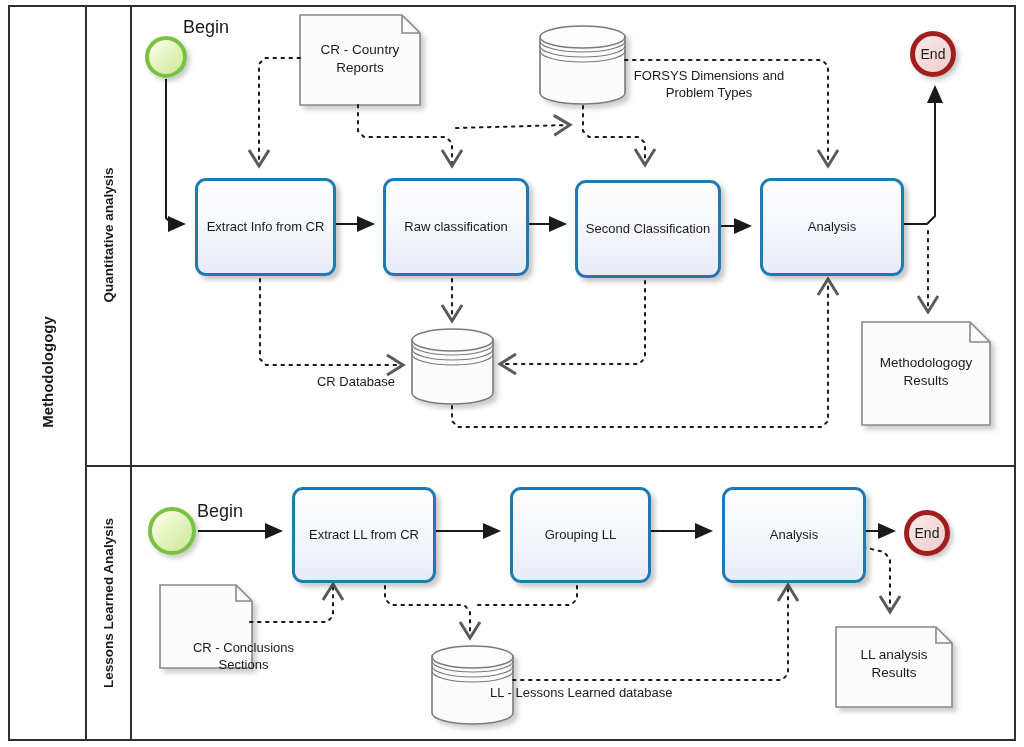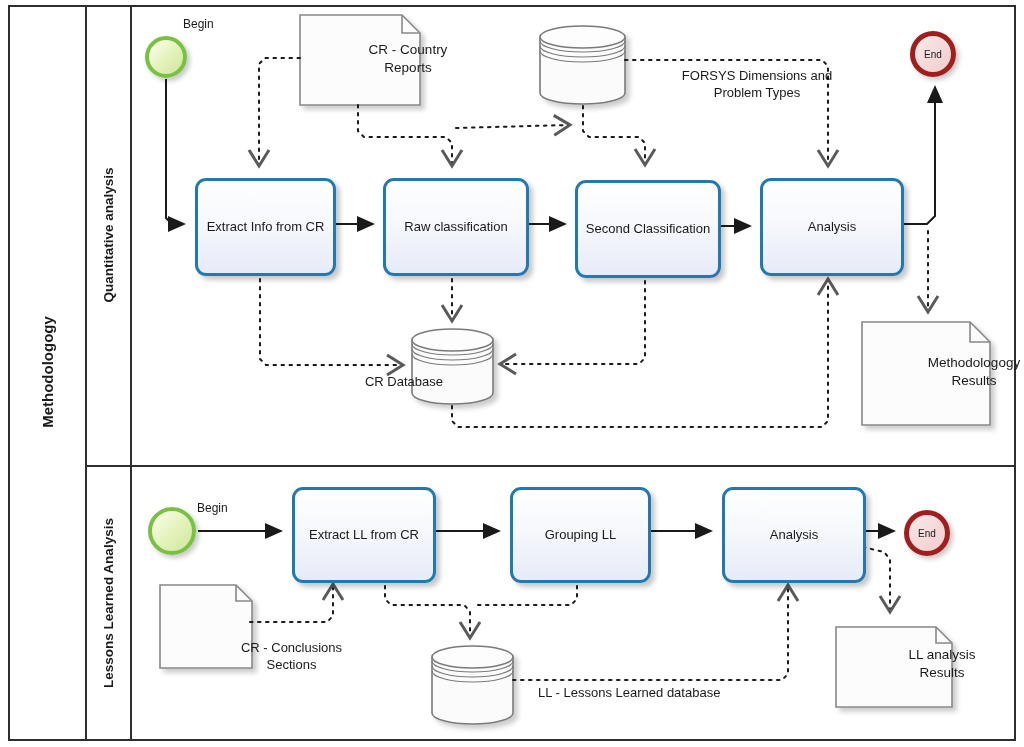--- a/index.html
+++ b/index.html
@@ -20,24 +20,24 @@
   .task{position:absolute;border:3px solid #2079b0;border-radius:11px;
         background:linear-gradient(180deg,#ffffff 0%,#f6f8fc 45%,#e7ebf8 100%);
         display:flex;align-items:center;justify-content:center;text-align:center;
         font-size:13px;line-height:1.35;box-shadow:4px 4px 5px rgba(0,0,0,0.22);}
   .task span{padding:0 4px;}
 
   
   .event{position:absolute;border-radius:50%;display:flex;align-items:center;
          justify-content:center;box-sizing:border-box;box-shadow:3px 3px 5px rgba(0,0,0,0.22);}
   .begin{border:4px solid #79c143;background:linear-gradient(135deg,#f7fbe0 15%,#e2f2b9 55%,#cde79c 100%);}
-  .end{border:5px solid #a11e1e;background:linear-gradient(135deg,#fbe9e9,#f0cccc);font-size:10px;}
+  .end{border:5px solid #a11e1e;background:linear-gradient(135deg,#fbe9e9,#f0cccc);font-size:14px;}
 
-  .float-label{position:absolute;font-size:13px;text-align:center;line-height:1.3;padding-left:48px;}
-  .event-label{position:absolute;font-size:12px;white-space:nowrap;}
+  .float-label{position:absolute;font-size:13px;text-align:center;line-height:1.3;}
+  .event-label{position:absolute;font-size:18px;white-space:nowrap;}
 
   svg.layer{position:absolute;left:0;top:0;pointer-events:none;}
 </style>
 </head>
 <body>
 
 <div class="canvas">
 
   <div class="pool-border"></div>
   <div class="vline" style="left:85px;"></div>

